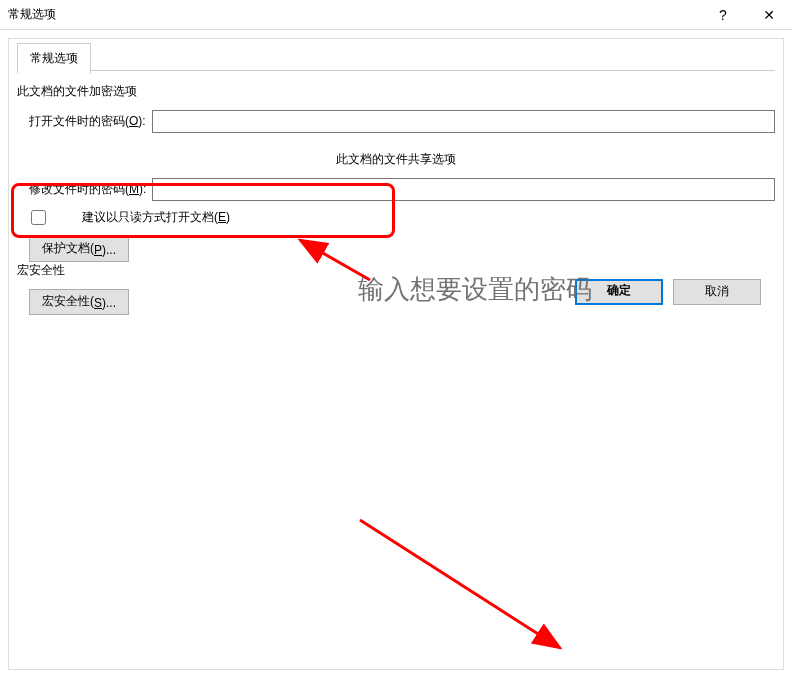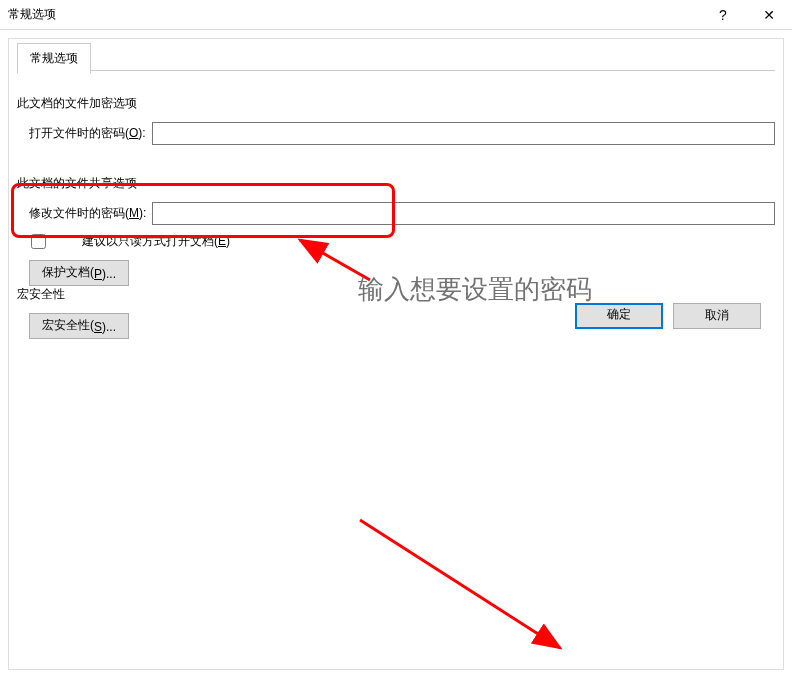--- a/index.html
+++ b/index.html
@@ -52,21 +52,21 @@
       border-bottom: 1px solid #fff;
       background: #fff;
       position: relative;
       z-index: 2;
       font-size: 12px;
     }
     .pane {
       border-top: 1px solid #ccc;
       margin: 0 8px;
       margin-top: -1px;
-      padding: 24px 0 0 0;
+      padding: 12px 0 0 0;
       position: relative;
     }
     .section-label {
       font-size: 12px;
       margin-bottom: 10px;
       padding-left: 0;
     }
     .row {
       display: flex;
       align-items: center;
@@ -78,21 +78,21 @@
       margin-right: 6px;
       white-space: nowrap;
     }
     .row input[type="text"], .row input[type="password"] {
       flex: 1;
       height: 23px;
       border: 1px solid #767676;
       padding: 0 4px;
       font-size: 12px;
     }
-    .section2-label { margin-top: 30px; }
+    .section2-label { margin-top: 18px; text-align: center; }
     .red-box {
       position: absolute;
       left: 11px;
       top: 183px;
       width: 384px;
       height: 55px;
       border: 3px solid #f00;
       border-radius: 8px;
       pointer-events: none;
     }
@@ -135,20 +135,21 @@
       right: 14px;
       display: flex;
       gap: 10px;
     }
     .btn-primary {
       background: #e1e1e1;
       border: 2px solid #0078d7;
       width: 88px;
       height: 26px;
       justify-content: center;
+      font-weight: bold;
     }
     .btn-normal {
       width: 88px;
       height: 26px;
       justify-content: center;
       font-family: Liberation Serif, serif;
     }
     .annotation-text {
       position: absolute;
       left: 358px;

